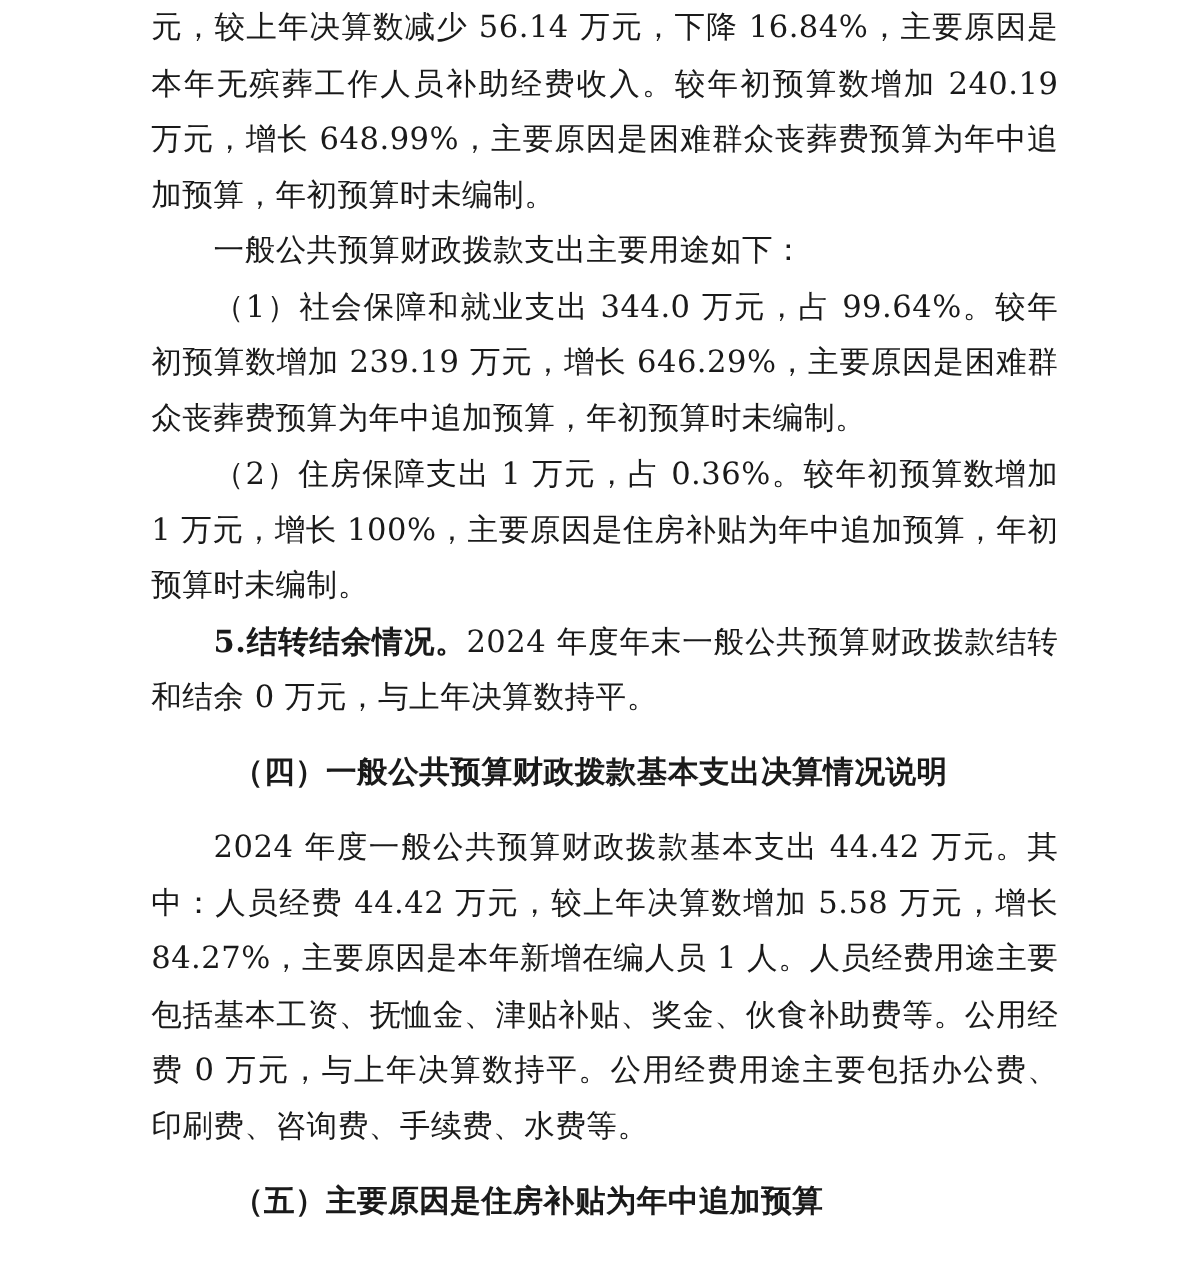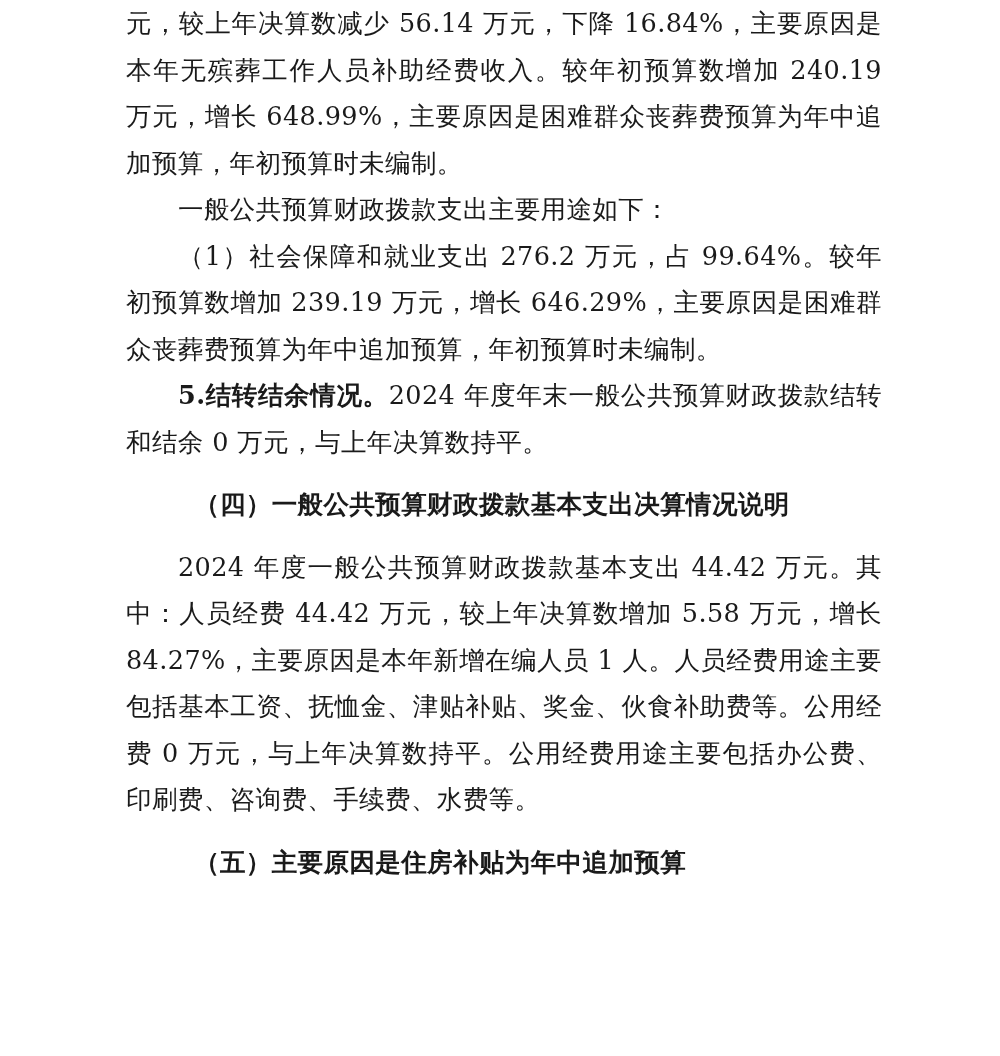--- a/index.html
+++ b/index.html
@@ -49,22 +49,23 @@
 </style>
 </head>
 <body>
 
 <div class="page">
 
   <p class="para">元，较上年决算数减少 56.14 万元，下降 16.84%，主要原因是本年无殡葬工作人员补助经费收入。较年初预算数增加 240.19 万元，增长 648.99%，主要原因是困难群众丧葬费预算为年中追加预算，年初预算时未编制。</p>
 
   <p class="para indent">一般公共预算财政拨款支出主要用途如下：</p>
 
-  <p class="para indent">（1）社会保障和就业支出 276.2 万元，占 99.64%。较年初预算数增加 239.19 万元，增长 646.29%，主要原因是困难群众丧葬费预算为年中追加预算，年初预算时未编制。</p>
+  <p class="para indent">（1）社会保障和就业支出 344.0 万元，占 99.64%。较年初预算数增加 239.19 万元，增长 646.29%，主要原因是困难群众丧葬费预算为年中追加预算，年初预算时未编制。</p>
 
+  <p class="para indent">（2）住房保障支出 1 万元，占 0.36%。较年初预算数增加 1 万元，增长 100%，主要原因是住房补贴为年中追加预算，年初预算时未编制。</p>
 
   <p class="para indent"><span class="bold">5.结转结余情况。</span><span>2024 年度年末一般公共预算财政拨款结转和结余 0 万元，与上年决算数持平。</span></p>
 
   <p class="heading">（四）一般公共预算财政拨款基本支出决算情况说明</p>
 
   <p class="para indent">2024 年度一般公共预算财政拨款基本支出 44.42 万元。其中：人员经费 44.42 万元，较上年决算数增加 5.58 万元，增长 84.27%，主要原因是本年新增在编人员 1 人。人员经费用途主要包括基本工资、抚恤金、津贴补贴、奖金、伙食补助费等。公用经费 0 万元，与上年决算数持平。公用经费用途主要包括办公费、印刷费、咨询费、手续费、水费等。</p>
 
   <p class="heading">（五）主要原因是住房补贴为年中追加预算</p>
 
 </div>

